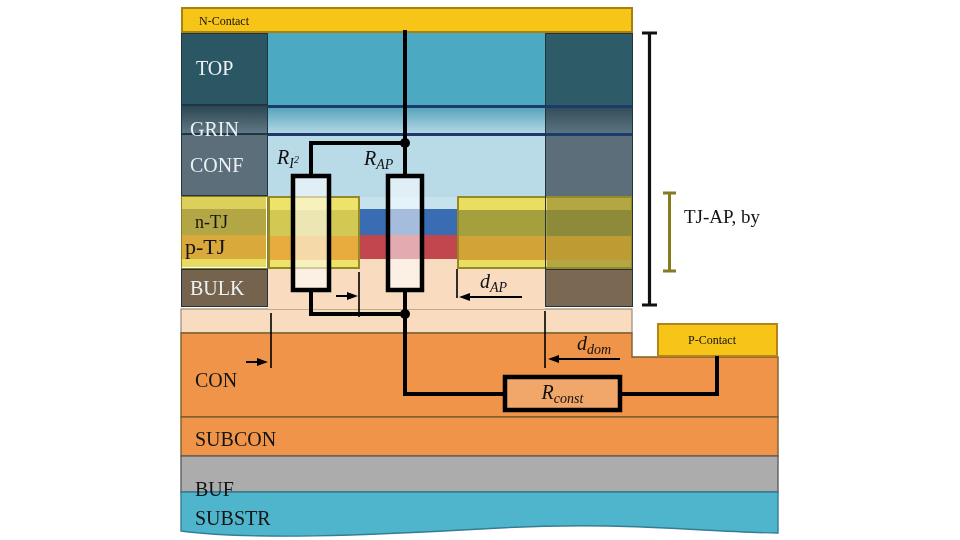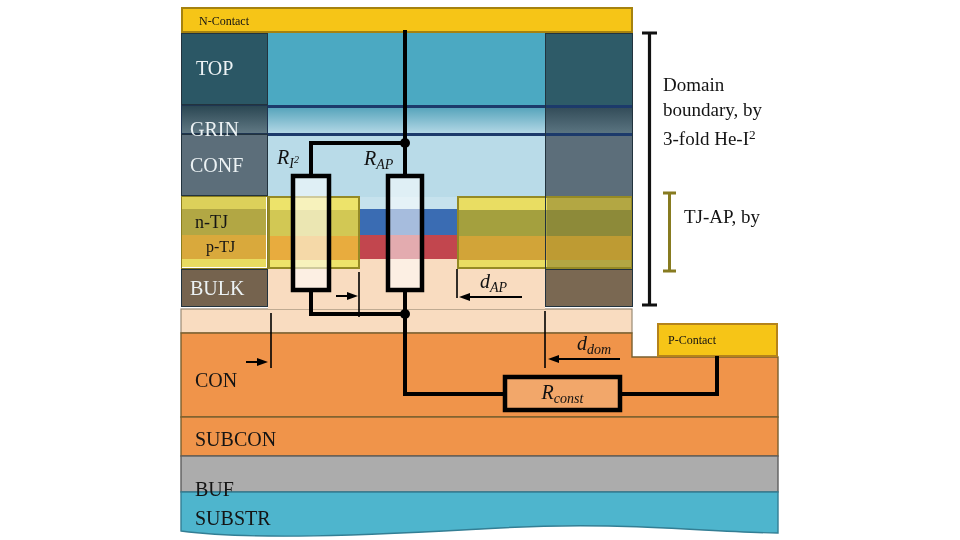--- a/index.html
+++ b/index.html
@@ -113,27 +113,27 @@
     <line x1="246" y1="362" x2="262" y2="362" stroke="#000" stroke-width="2"></line>
     <polygon points="268,362 257,358 257,366" fill="#000"></polygon>
     <line x1="556" y1="359" x2="620" y2="359" stroke="#000" stroke-width="2"></line>
     <polygon points="548,359 559,355 559,363" fill="#000"></polygon>
 
     <path d="M642,33 H657 M649.5,33 V305 M642,305 H657" stroke="#111" stroke-width="3.2" fill="none"></path>
     <path d="M663,193 H676 M669.5,193 V271 M663,271 H676" stroke="#877B20" stroke-width="3" fill="none"></path>
   </svg>
 
   <div class="contact-label" style="left:199px;top:9px;">N-Contact</div>
-  <div class="contact-label" style="left:668px;top:328px;">P-Contact</div>
+  <div class="contact-label" style="left:688px;top:328px;">P-Contact</div>
 
   <div class="llabel" style="left:196px;top:57px;">TOP</div>
   <div class="llabel" style="left:190px;top:118px;">GRIN</div>
   <div class="llabel" style="left:190px;top:154px;">CONF</div>
   <div class="llabel dark" style="left:195px;top:211px;font-size:18px;">n-TJ</div>
-  <div class="llabel dark" style="left:206px;top:236px;font-size:16px;">p-TJ</div>
+  <div class="llabel dark" style="left:185px;top:236px;font-size:22px;">p-TJ</div>
   <div class="llabel" style="left:190px;top:277px;">BULK</div>
   <div class="llabel dark" style="left:195px;top:369px;">CON</div>
   <div class="llabel dark" style="left:195px;top:428px;">SUBCON</div>
   <div class="llabel dark" style="left:195px;top:464px;margin-top:14px;">BUF</div>
   <div class="llabel dark" style="left:195px;top:500px;margin-top:7px;">SUBSTR</div>
 
   <div class="mathlabel" style="left:277px;top:146px;">
     <span>R</span><span class="msub"><span>I</span><span class="msup">2</span></span>
   </div>
   <div class="mathlabel" style="left:364px;top:147px;">
@@ -142,22 +142,17 @@
   <div class="mathlabel" style="left:505px;top:381px;width:115px;text-align:center;">
     <span>R</span><span class="msub">const</span>
   </div>
   <div class="mathlabel" style="left:480px;top:270px;">
     <span>d</span><span class="msub">AP</span>
   </div>
   <div class="mathlabel" style="left:577px;top:332px;">
     <span>d</span><span class="msub">dom</span>
   </div>
 
-  <div class="annot" style="left:663px;top:72px;">
-    <div>Domain</div>
-    <div>boundary, by</div>
-    <div><span>3-fold He-I</span><span class="txt-sup">2</span></div>
-  </div>
   <div class="annot" style="left:684px;top:204px;">
     <div>TJ-AP, by</div>
   </div>
 
 </div>
 
 </body></html>

